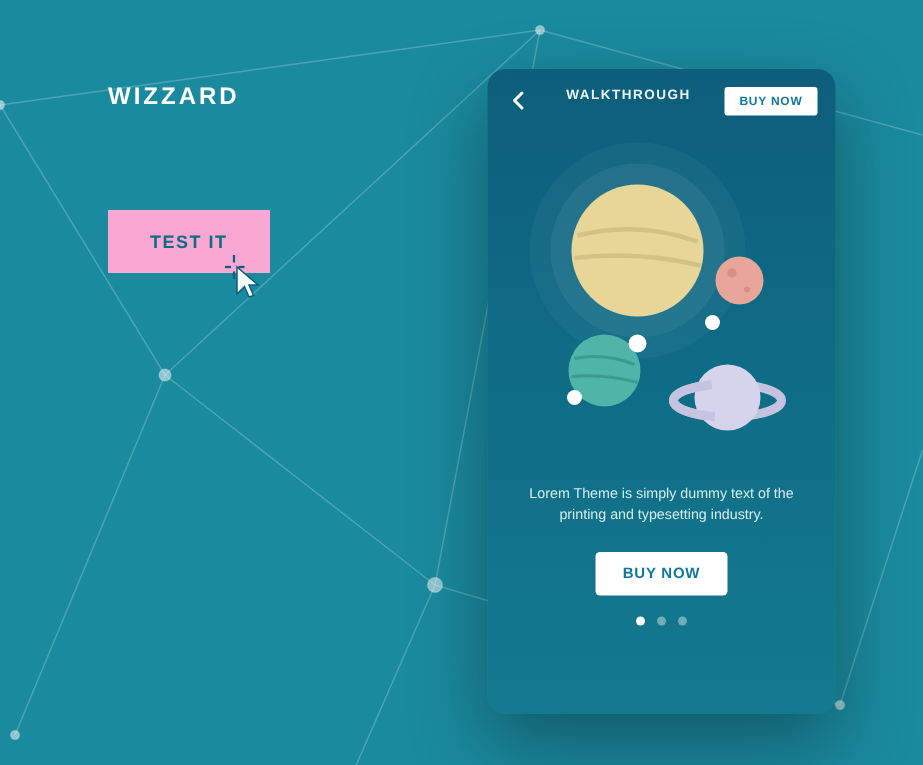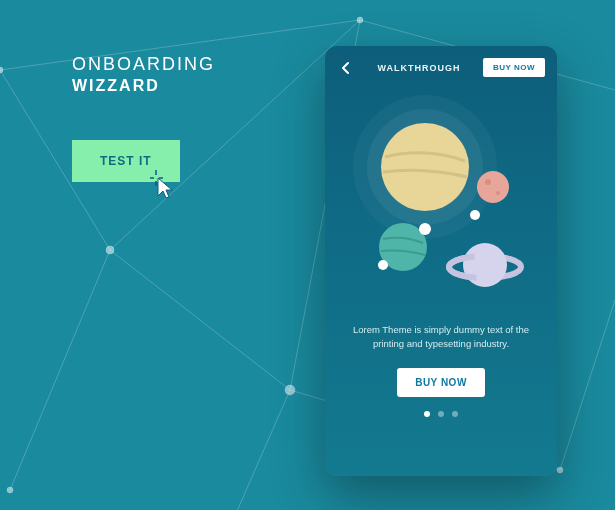--- a/index.html
+++ b/index.html
@@ -36,21 +36,21 @@
   }
   .heading-line2 {
     font-size: 16px;
     font-weight: 800;
     margin-top: 2px;
   }
   .test-btn {
     position: absolute;
     left: 72px;
     top: 140px;
-    background: #86efac;
+    background: #f9a8d4;
     color: #106b83;
     font-weight: 700;
     font-size: 12px;
     letter-spacing: 1px;
     padding: 14px 28px;
     border: none;
     cursor: pointer;
   }
   .cursor-icon {
     position: absolute;
@@ -66,21 +66,20 @@
     width: 232px;
     height: 430px;
     background: linear-gradient(180deg, #0d5e7a 0%, #0f6a85 40%, #137a8f 100%);
     border-radius: 12px;
     box-shadow: 0 20px 50px rgba(0,0,0,0.35);
     overflow: hidden;
     color: #fff;
   }
   .phone-header {
     display: flex;
-    align-items: center;
     justify-content: space-between;
     padding: 12px 12px 0 12px;
   }
   .back-arrow {
     width: 18px;
     height: 18px;
     display: flex;
     align-items: center;
     justify-content: center;
     cursor: pointer;
@@ -173,21 +172,20 @@
     <circle cx="560" cy="470" r="3"></circle>
     <circle cx="10" cy="490" r="3"></circle>
     <circle cx="0" cy="70" r="3"></circle>
     <circle cx="220" cy="550" r="3"></circle>
   </g>
 </svg>
 
 <div class="content">
 
   <div class="heading">
-    <div class="heading-line1">ONBOARDING</div>
     <div class="heading-line2">WIZZARD</div>
   </div>
 
   <button class="test-btn">TEST IT</button>
 
   <svg class="cursor-icon" width="28" height="30" viewBox="0 0 28 30">
     <g>
       <line x1="6" y1="0" x2="6" y2="5" stroke="#0d5e7a" stroke-width="1.5"></line>
       <line x1="6" y1="11" x2="6" y2="16" stroke="#0d5e7a" stroke-width="1.5"></line>
       <line x1="0" y1="8" x2="4" y2="8" stroke="#0d5e7a" stroke-width="1.5"></line>

